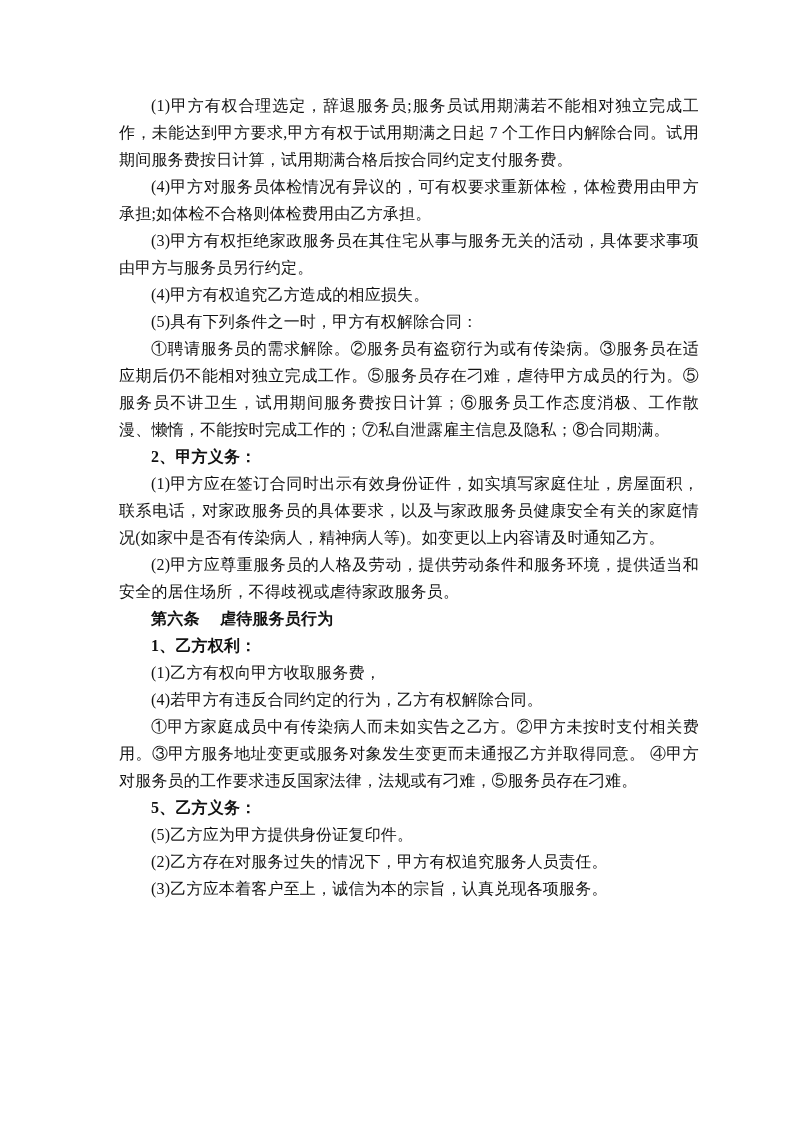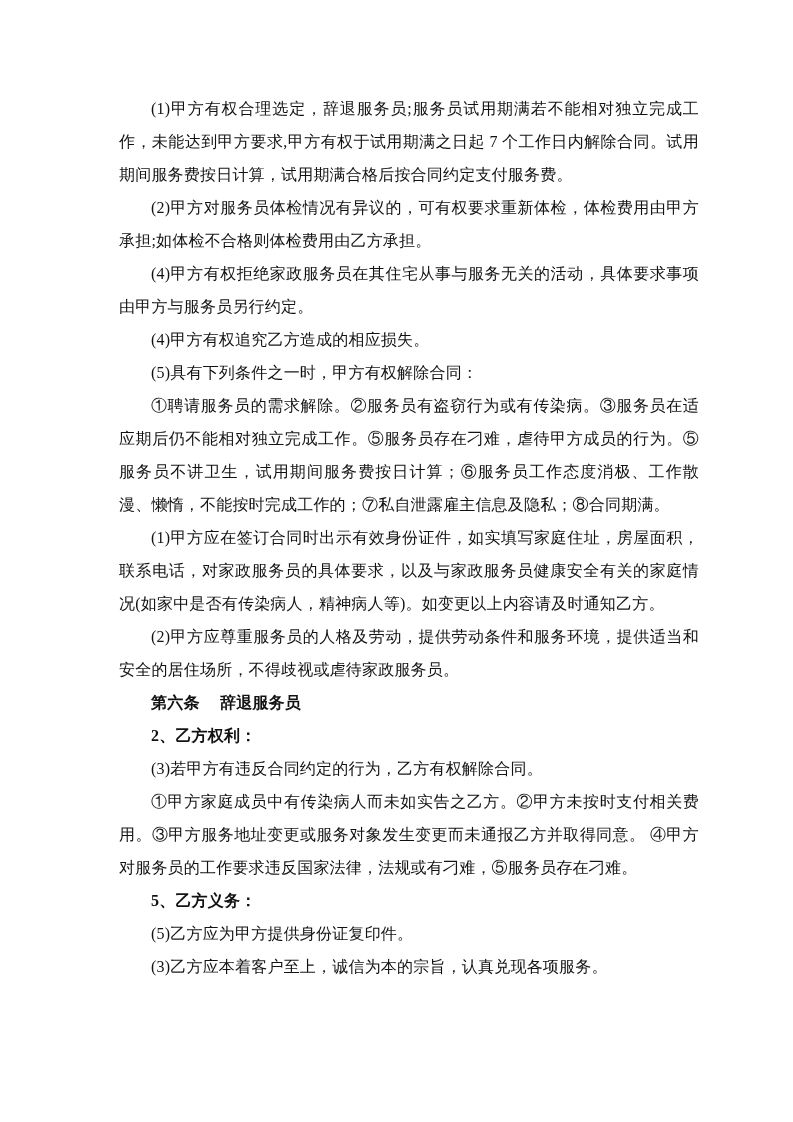--- a/index.html
+++ b/index.html
@@ -18,43 +18,46 @@
   }
   .content {
     position: absolute;
     top: 92px;
     left: 119px;
     width: 580px;
   }
   .content p {
     margin: 0;
     font-size: 16px;
-    line-height: 33px;
+    line-height: 27px;
     text-align: justify;
     text-indent: 2em;
     letter-spacing: 0.2px;
   }
   .content p.bold {
     font-weight: bold;
   }
 </style>
 </head>
 <body>
 
 <div class="page">
   <div class="content">
     <p>(1)甲方有权合理选定，辞退服务员;服务员试用期满若不能相对独立完成工作，未能达到甲方要求,甲方有权于试用期满之日起 7 个工作日内解除合同。试用期间服务费按日计算，试用期满合格后按合同约定支付服务费。</p>
-    <p>(2)甲方对服务员体检情况有异议的，可有权要求重新体检，体检费用由甲方承担;如体检不合格则体检费用由乙方承担。</p>
-    <p>(4)甲方有权拒绝家政服务员在其住宅从事与服务无关的活动，具体要求事项由甲方与服务员另行约定。</p>
+    <p>(4)甲方对服务员体检情况有异议的，可有权要求重新体检，体检费用由甲方承担;如体检不合格则体检费用由乙方承担。</p>
+    <p>(3)甲方有权拒绝家政服务员在其住宅从事与服务无关的活动，具体要求事项由甲方与服务员另行约定。</p>
     <p>(4)甲方有权追究乙方造成的相应损失。</p>
     <p>(5)具有下列条件之一时，甲方有权解除合同：</p>
     <p>①聘请服务员的需求解除。②服务员有盗窃行为或有传染病。③服务员在适应期后仍不能相对独立完成工作。⑤服务员存在刁难，虐待甲方成员的行为。⑤服务员不讲卫生，试用期间服务费按日计算；⑥服务员工作态度消极、工作散漫、懒惰，不能按时完成工作的；⑦私自泄露雇主信息及隐私；⑧合同期满。</p>
+    <p class="bold">2、甲方义务：</p>
     <p>(1)甲方应在签订合同时出示有效身份证件，如实填写家庭住址，房屋面积，联系电话，对家政服务员的具体要求，以及与家政服务员健康安全有关的家庭情况(如家中是否有传染病人，精神病人等)。如变更以上内容请及时通知乙方。</p>
     <p>(2)甲方应尊重服务员的人格及劳动，提供劳动条件和服务环境，提供适当和安全的居住场所，不得歧视或虐待家政服务员。</p>
-    <p class="bold">第六条　 辞退服务员</p>
-    <p class="bold">2、乙方权利：</p>
-    <p>(3)若甲方有违反合同约定的行为，乙方有权解除合同。</p>
+    <p class="bold">第六条　 虐待服务员行为</p>
+    <p class="bold">1、乙方权利：</p>
+    <p>(1)乙方有权向甲方收取服务费，</p>
+    <p>(4)若甲方有违反合同约定的行为，乙方有权解除合同。</p>
     <p>①甲方家庭成员中有传染病人而未如实告之乙方。②甲方未按时支付相关费用。③甲方服务地址变更或服务对象发生变更而未通报乙方并取得同意。 ④甲方对服务员的工作要求违反国家法律，法规或有刁难，⑤服务员存在刁难。</p>
     <p class="bold">5、乙方义务：</p>
     <p>(5)乙方应为甲方提供身份证复印件。</p>
+    <p>(2)乙方存在对服务过失的情况下，甲方有权追究服务人员责任。</p>
     <p>(3)乙方应本着客户至上，诚信为本的宗旨，认真兑现各项服务。</p>
   </div>
 </div>
 
 </body></html>

